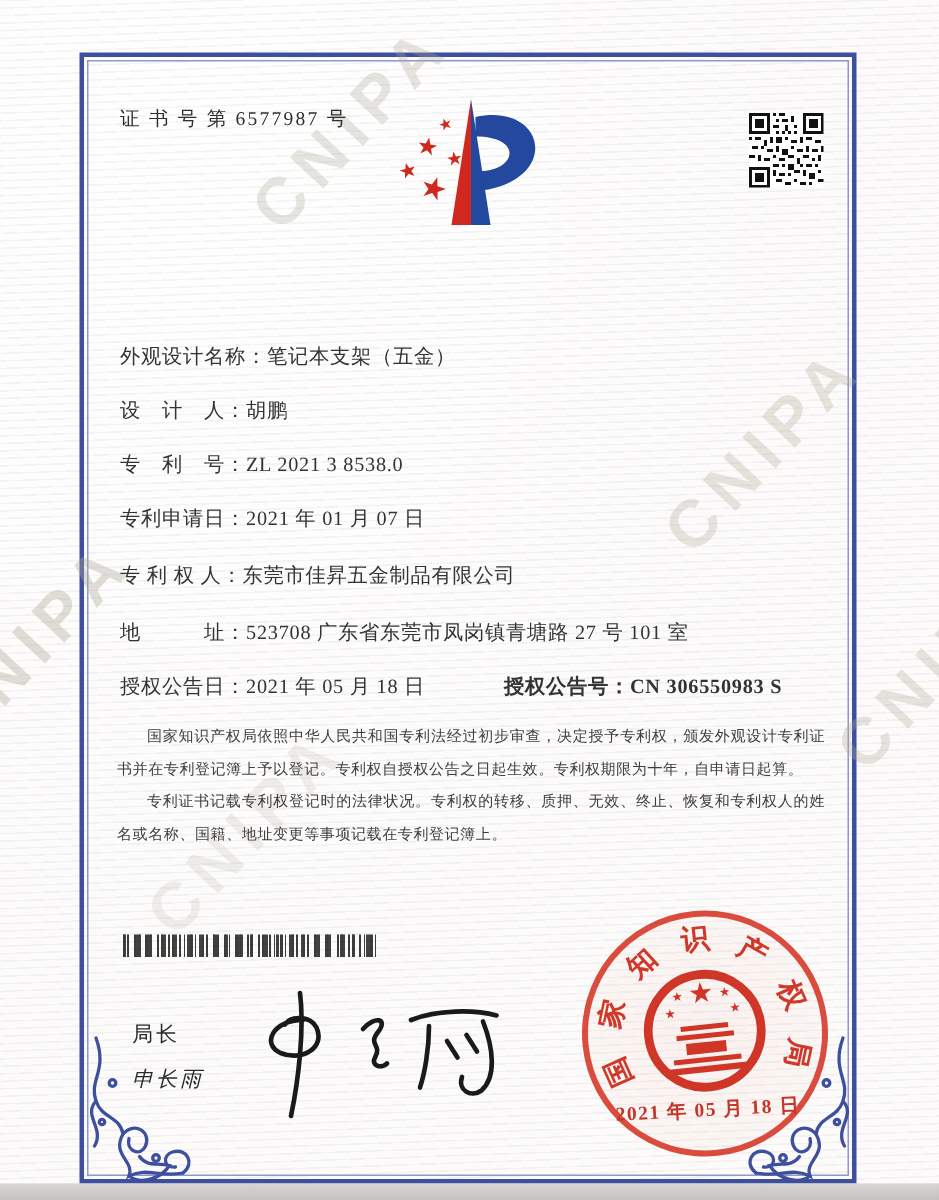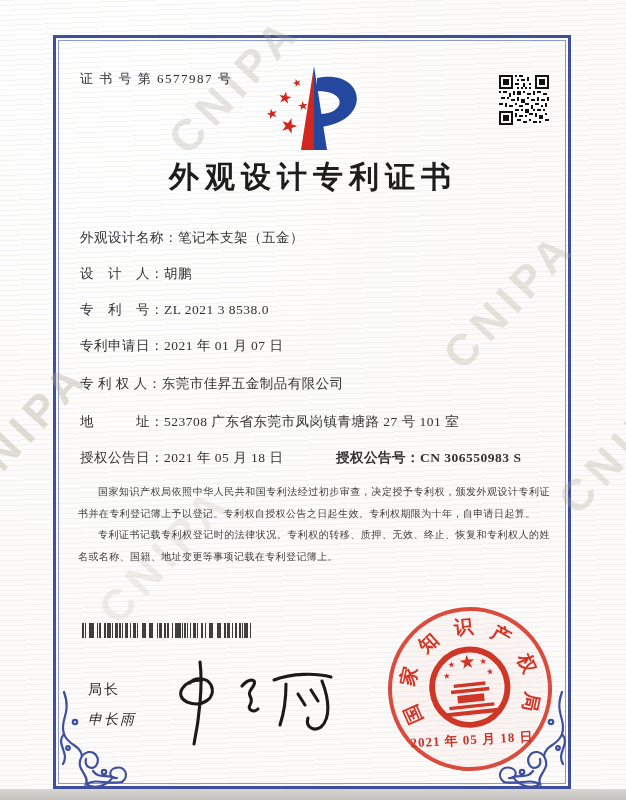--- a/index.html
+++ b/index.html
@@ -238,21 +238,20 @@
         <rect x="23" y="19" width="1" height="1"></rect>
           <rect x="9" y="22" width="2" height="1"></rect>
           <rect x="12" y="23" width="2" height="1"></rect>
         <rect x="15" y="22" width="1" height="1"></rect>
           <rect x="17" y="23" width="2" height="1"></rect>
           <rect x="20" y="23" width="1" height="1"></rect>
         <rect x="23" y="22" width="2" height="1"></rect>
       </g>
     </svg>
 
-    <h1 class="title">外观设计专利证书</h1>
 
     <div class="field f1">
       <span class="lbl">外观设计名称：</span><span class="val">笔记本支架（五金）</span>
     </div>
     <div class="field f2">
       <span class="lbl">设　计　人：</span><span class="val">胡鹏</span>
     </div>
     <div class="field f3">
       <span class="lbl">专　利　号：</span><span class="val">ZL 2021 3 8538.0</span>
     </div>

